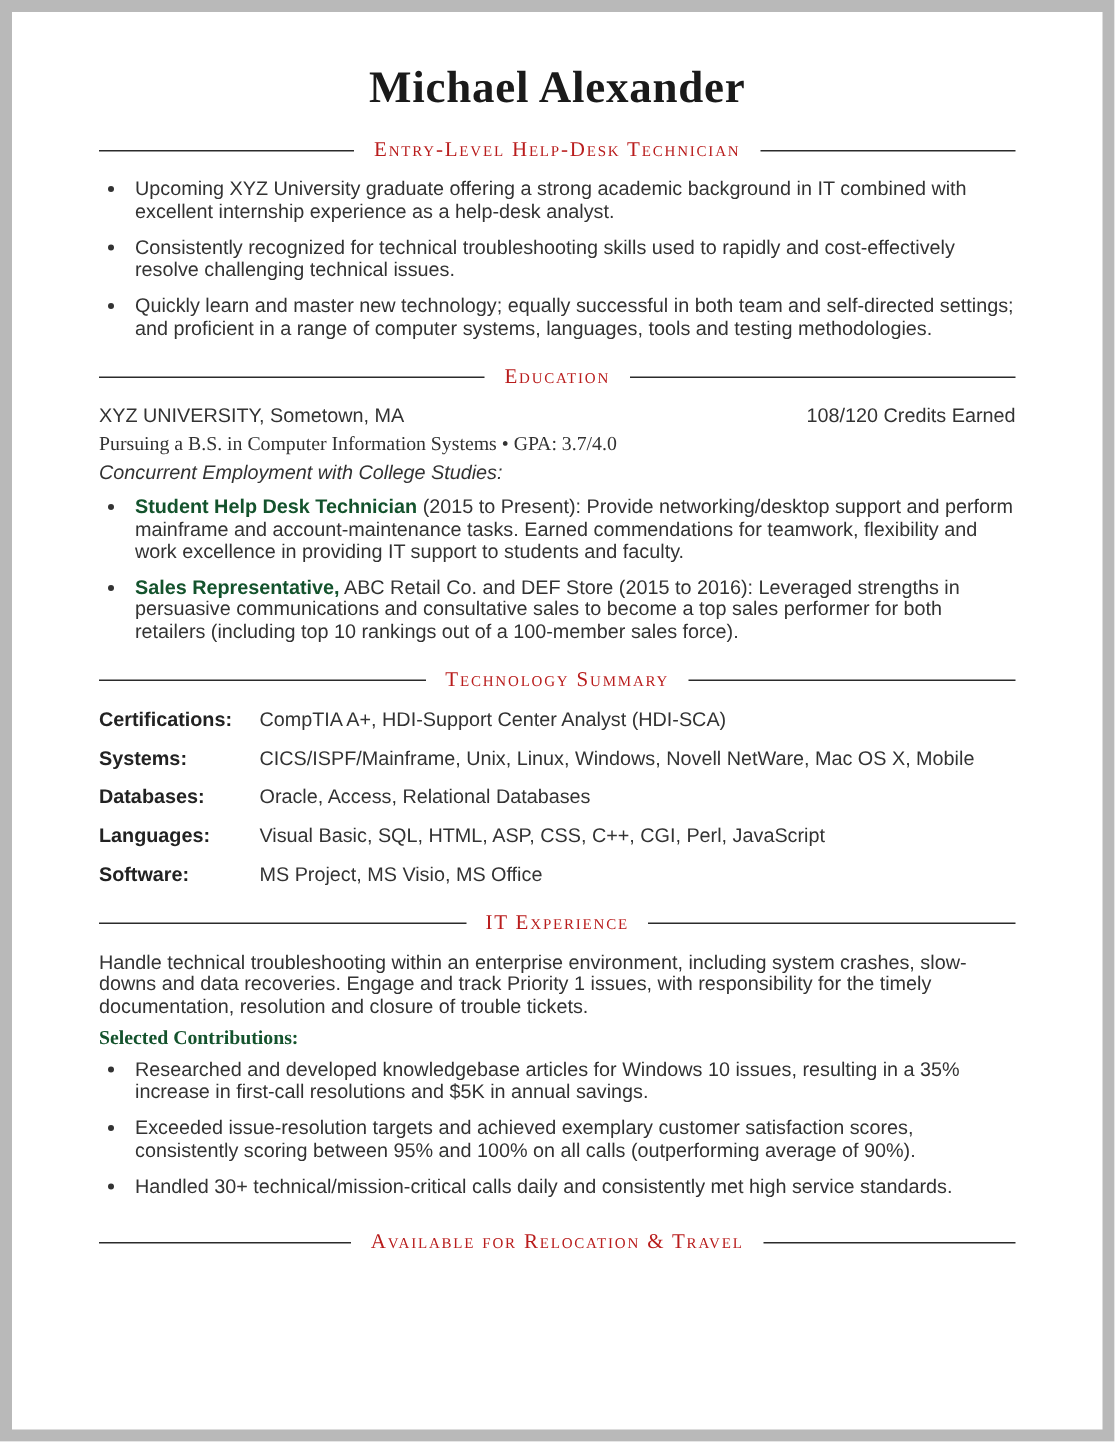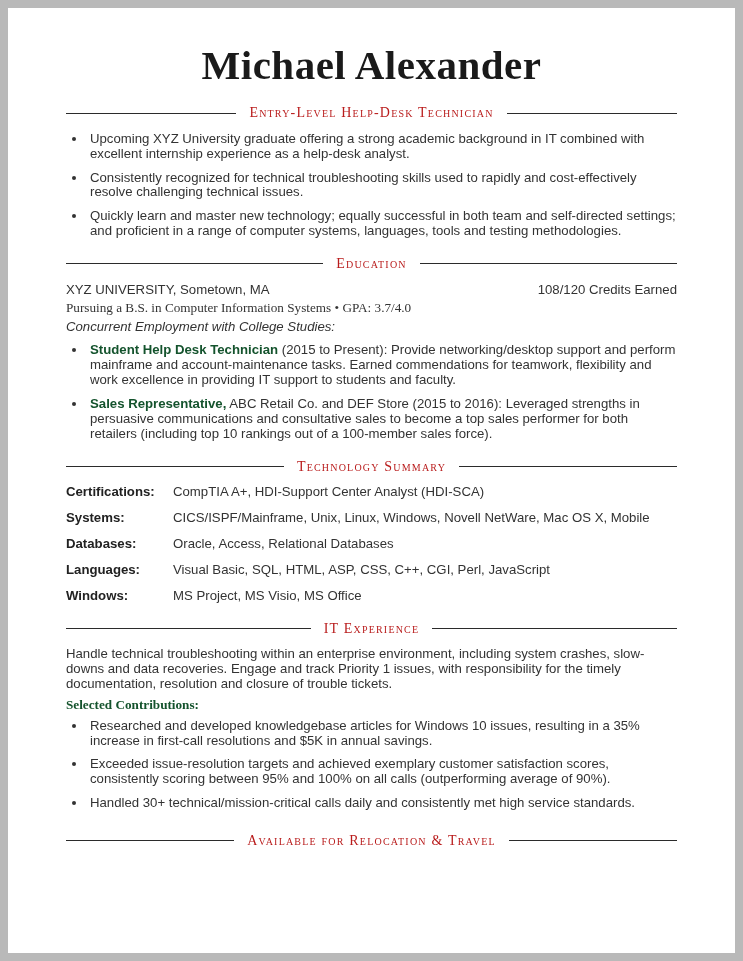--- a/index.html
+++ b/index.html
@@ -15,21 +15,21 @@
     font-family: "Liberation Sans", sans-serif;
     font-size: 13.2px;
     line-height: 1.13;
     color: #333333;
   }
 
   .name {
     margin: 0;
     text-align: center;
     font-family: "Liberation Serif", serif;
-    font-size: 41px;
+    font-size: 30px;
     font-weight: bold;
     letter-spacing: 0.5px;
     color: #1a1a1a;
   }
 
   .contact {
     text-align: center;
     margin-top: 8px;
     color: #333333;
   }
@@ -130,21 +130,21 @@
     </div>
     <div class="trow">
       <span class="tlabel">Databases:</span>
       <span class="tvalue">Oracle, Access, Relational Databases</span>
     </div>
     <div class="trow">
       <span class="tlabel">Languages:</span>
       <span class="tvalue">Visual Basic, SQL, HTML, ASP, CSS, C++, CGI, Perl, JavaScript</span>
     </div>
     <div class="trow">
-      <span class="tlabel">Windows:</span>
+      <span class="tlabel">Software:</span>
       <span class="tvalue">MS Project, MS Visio, MS Office</span>
     </div>
   </div>
 
   <div class="sec">
     <span class="rule"></span>
     <span class="sec-t">IT Experience</span>
     <span class="rule"></span>
   </div>
   <p class="para">Handle technical troubleshooting within an enterprise environment, including system crashes, slow-downs and data recoveries. Engage and track Priority 1 issues, with responsibility for the timely documentation, resolution and closure of trouble tickets.</p>

